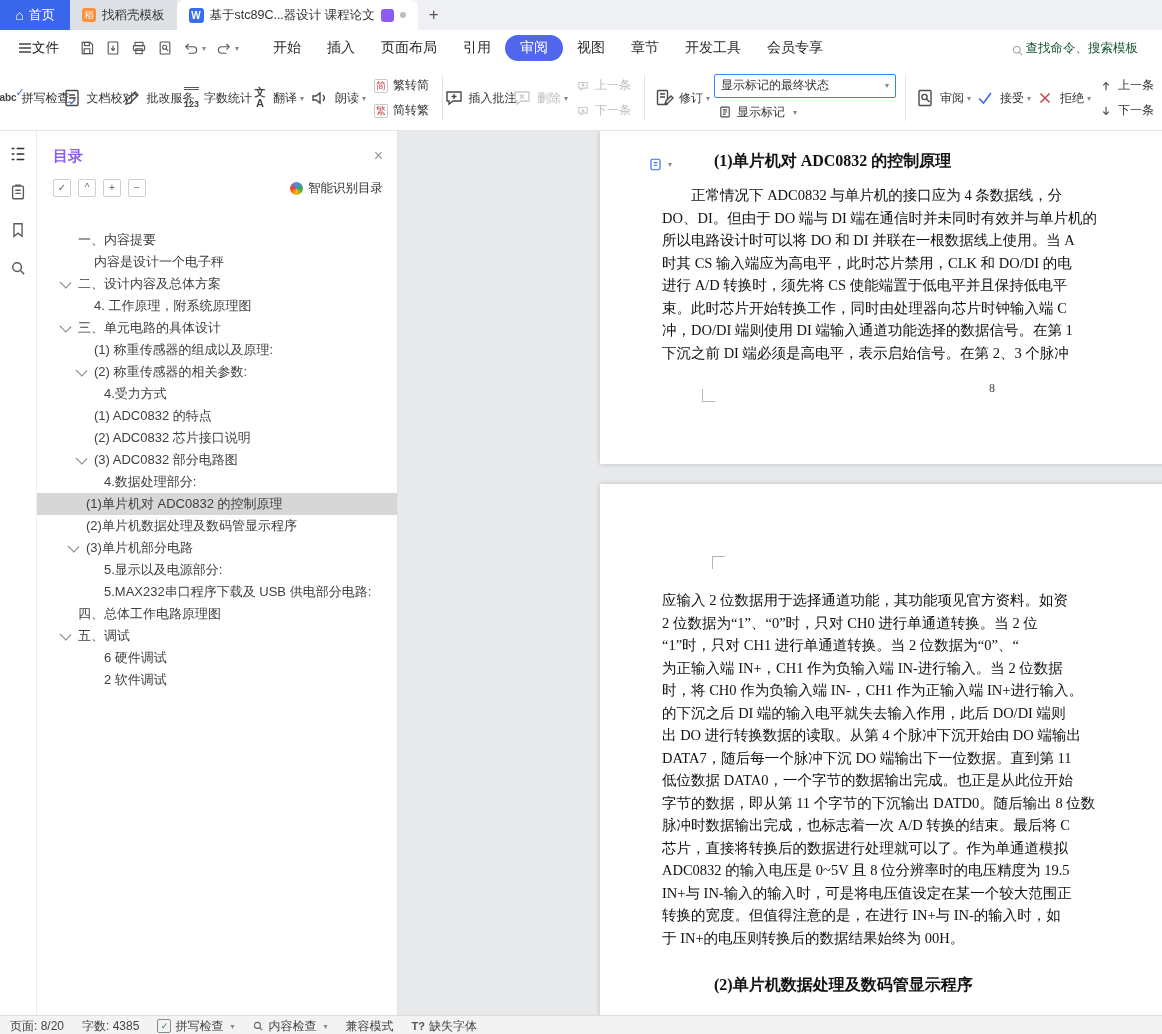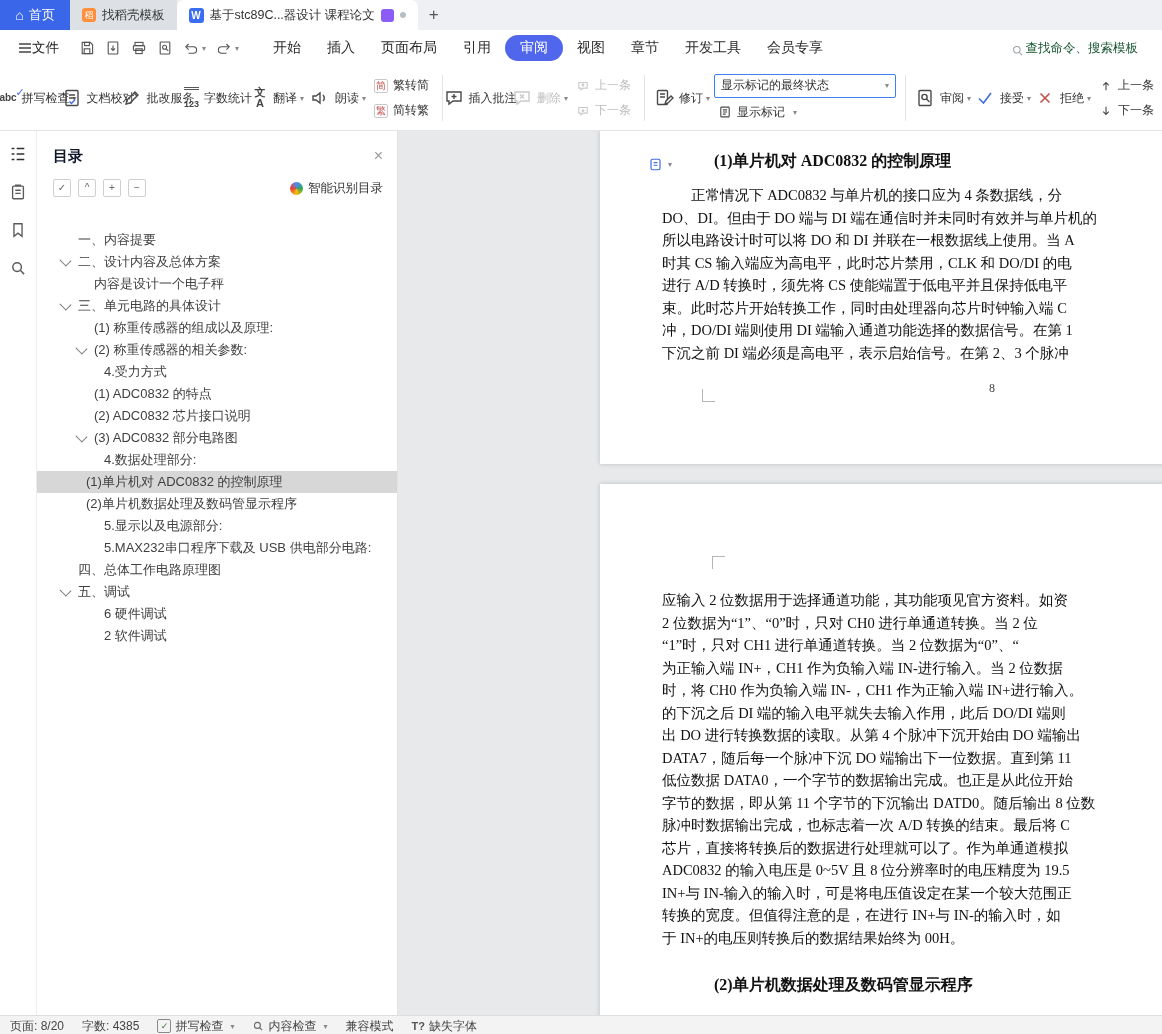--- a/index.html
+++ b/index.html
@@ -44,21 +44,21 @@
   .ic-abc .chk{position:absolute;right:-8px;top:-6px;color:#3f6be0;font-size:11px;}
   .ic-123{font-size:9px;font-weight:bold;color:#444;border-top:3px double #555;padding-top:10px;line-height:1;}
   .ic-wa{font-size:11px;font-weight:bold;color:#444;line-height:1;text-align:center;}
   .mini-ch{font-size:10px;line-height:1;color:#c0504d;border:1px solid #c9c9c9;border-radius:2px;padding:1px;}
 
   
   .main{display:flex;height:884px;}
   .strip{width:36px;border-right:1px solid #ededed;display:flex;flex-direction:column;align-items:center;padding-top:14px;gap:20px;background:#fff;flex:0 0 auto;}
   .nav{width:360px;border-right:1px solid #e3e3e3;background:#fff;flex:0 0 auto;overflow:hidden;}
   .nav-header{height:34px;display:flex;align-items:center;padding:8px 14px 0 16px;}
-  .nav-title{font-size:15px;font-weight:bold;color:#0f172a;}
+  .nav-title{font-size:15px;font-weight:bold;color:#8b5cf6;}
   .nav-close{margin-left:auto;color:#999;font-size:16px;line-height:1;}
   .nav-toolbar{display:flex;align-items:center;gap:7px;padding:6px 14px 0 16px;}
   .ntool{width:16px;height:16px;border:1px solid #cfcfcf;border-radius:2px;color:#666;font-size:10px;display:flex;align-items:center;justify-content:center;line-height:1;background:#fff;}
   .smart{margin-left:auto;display:flex;align-items:center;gap:5px;font-size:12.5px;color:#333;}
   .globe{width:13px;height:13px;border-radius:50%;background:conic-gradient(#4c8bf5,#34a853,#fbbc05,#ea4335,#4c8bf5);}
   .toc{margin-top:32px;}
   .toc-item{height:22px;display:flex;align-items:center;font-size:13px;color:#404040;white-space:nowrap;overflow:hidden;}
   .toc-item .chev{visibility:hidden;flex:0 0 8px;width:7px;height:7px;border-right:1.4px solid #777;border-bottom:1.4px solid #777;transform:rotate(45deg) translate(-1px,-1px);margin-left:-16px;margin-right:8px;}
   .toc-item.has-arrow .chev{visibility:visible;}
   .toc-item.selected{background:#d7d7d7;}
@@ -405,30 +405,34 @@
         <span>智能识别目录</span>
       </span>
     </div>
     <div class="toc">
 
         <div class="toc-item lv1">
           <span class="chev"></span>
           <span>一、内容提要</span>
         </div>
 
+        <div class="toc-item lv3">
+          <span class="chev"></span>
+          <span>内容是设计一个电子秤</span>
+        </div>
+
         <div class="toc-item lv1 has-arrow">
           <span class="chev"></span>
           <span>二、设计内容及总体方案</span>
         </div>
 
         <div class="toc-item lv3">
           <span class="chev"></span>
-          <span>内容是设计一个电子秤</span>
-        </div>
-
+          <span>4. 工作原理，附系统原理图</span>
+        </div>
 
         <div class="toc-item lv1 has-arrow">
           <span class="chev"></span>
           <span>三、单元电路的具体设计</span>
         </div>
 
         <div class="toc-item lv3">
           <span class="chev"></span>
           <span>(1) 称重传感器的组成以及原理:</span>
         </div>
@@ -467,20 +471,24 @@
         <div class="toc-item lv2 selected">
           <span class="chev"></span>
           <span>(1)单片机对 ADC0832 的控制原理</span>
         </div>
 
         <div class="toc-item lv2">
           <span class="chev"></span>
           <span>(2)单片机数据处理及数码管显示程序</span>
         </div>
 
+        <div class="toc-item lv2 has-arrow">
+          <span class="chev"></span>
+          <span>(3)单片机部分电路</span>
+        </div>
 
         <div class="toc-item lv4">
           <span class="chev"></span>
           <span>5.显示以及电源部分:</span>
         </div>
 
         <div class="toc-item lv4">
           <span class="chev"></span>
           <span>5.MAX232串口程序下载及 USB 供电部分电路:</span>
         </div>

